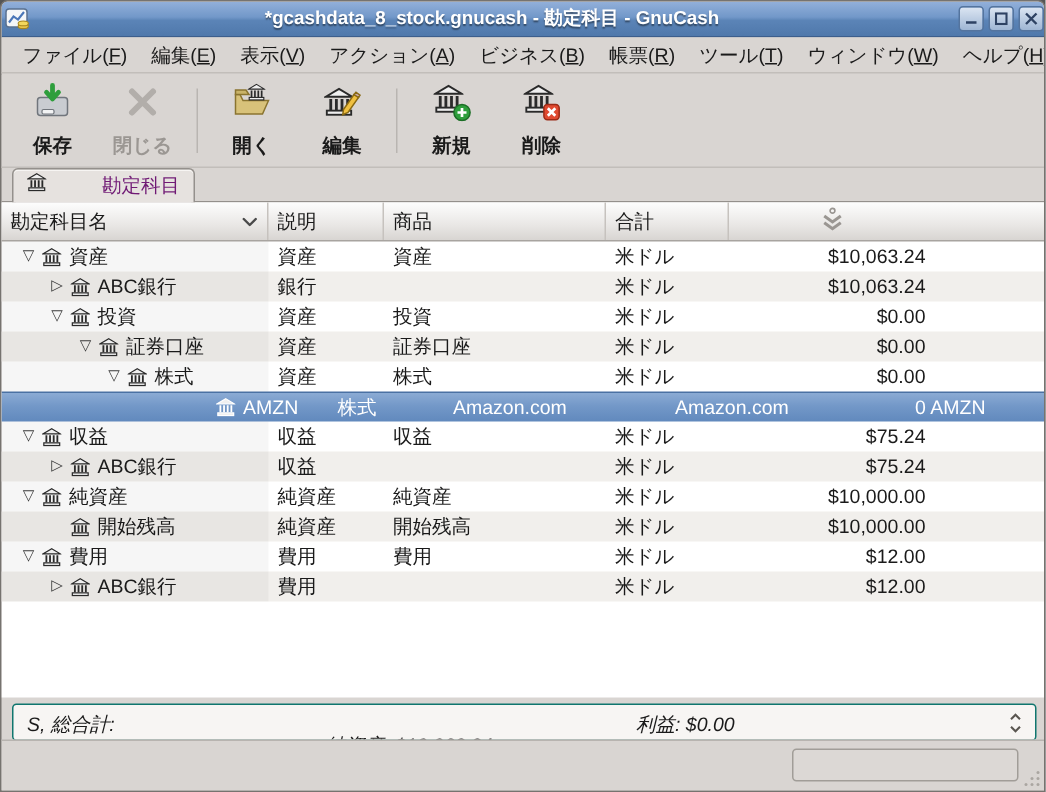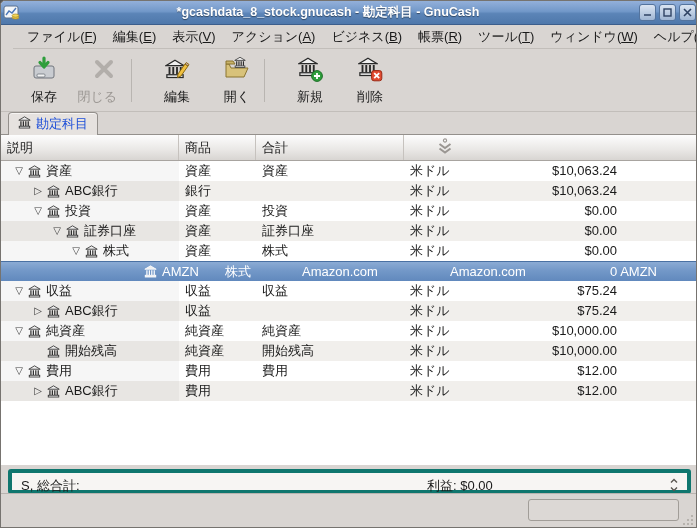--- a/index.html
+++ b/index.html
@@ -11,39 +11,39 @@
     background:linear-gradient(#93b0da,#7298c9 45%,#5b84b7 55%,#4f78ab);
     border-bottom:1px solid #3c5e8c;border-radius:4px 4px 0 0;
     display:flex;align-items:center;padding:0 0;box-sizing:border-box;}
   .titlebar .apptitle{flex:1;text-align:center;color:#fff;font-weight:bold;font-size:12.5px;
     text-shadow:0 1px 1px rgba(0,0,0,.45);white-space:nowrap;overflow:hidden;}
   .winicon{width:18px;height:18px;margin-left:2px;flex:0 0 auto;}
   .winbtns{display:flex;gap:3px;margin-left:4px;}
   .winbtn{width:17px;height:17px;border:1px solid #54749e;border-radius:3px;
     background:linear-gradient(#dbe5f2,#9fb6d4);display:flex;align-items:center;justify-content:center;box-sizing:border-box;}
   
-  .menubar{position:absolute;left:12px;top:24px;right:0;height:24px;background:#d9d5d2;
+  .menubar{position:absolute;left:0;top:24px;right:0;height:24px;background:#d9d5d2;
     border-bottom:1px solid #c2beba;display:flex;align-items:center;padding:0 6px;box-sizing:border-box;}
   .menu-item{font-size:13px;color:#1a1a1a;padding:3px 8px;white-space:nowrap;}
   
   .toolbar{position:absolute;left:0;top:49px;right:0;height:62px;background:#d9d5d2;
     border-bottom:1px solid #c2beba;display:flex;align-items:stretch;padding:3px 4px;box-sizing:border-box;}
-  .tbtn{display:flex;flex-direction:column;align-items:flex-end;justify-content:center;
-    min-width:44px;padding:2px 8px;border-radius:3px;gap:2px;}
+  .tbtn{display:flex;flex-direction:column;align-items:center;justify-content:center;
+    min-width:44px;padding:2px 8px;border-radius:3px;gap:2px;font-weight:bold;}
   .tbtn .tlabel{font-size:13px;color:#1a1a1a;white-space:nowrap;}
   .tbtn.disabled .tlabel{color:#9b9793;}
   .tsep{width:1px;background:#b9b5b1;margin:6px 6px;}
   
   .tabstrip{position:absolute;left:0;top:111px;right:0;height:23px;}
   .tabstrip::after{content:"";position:absolute;left:0;right:0;bottom:0;height:1px;background:#94908c;}
   .tab{position:absolute;left:7px;bottom:0;height:23px;background:#e6e2df;
     border:1px solid #94908c;border-bottom:none;border-radius:4px 4px 0 0;
     display:flex;align-items:center;gap:5px;padding:0 9px;z-index:2;box-sizing:border-box;
     box-shadow:inset 0 1px 0 #f7f5f3;}
-  .tab .tab-label{font-size:13px;color:#1d4ed8;white-space:nowrap;}
+  .tab .tab-label{font-size:13px;color:#701a75;white-space:nowrap;margin-left:32px;}
   
   .treeframe{position:absolute;left:0px;top:134px;width:697px;height:330px;background:#fff;
     border-top:none;box-sizing:border-box;}
   .gridrow{display:grid;grid-template-columns:178px 77px 148px 82px 137px 1fr;}
   .thead{height:26px;background:linear-gradient(#fdfdfd,#e9e7e5 60%,#d8d5d2);
     border-bottom:1px solid #a8a4a0;box-sizing:border-box;}
   .th{display:flex;align-items:center;font-size:13px;color:#1a1a1a;padding:0 6px;
     border-right:1px solid #c6c2be;box-sizing:border-box;white-space:nowrap;overflow:hidden;}
   .th:last-child{border-right:none;justify-content:center;}
   .th.num{justify-content:flex-start;}
@@ -56,22 +56,22 @@
   .row .cell.num{text-align:right;}
   .row.selected{background:linear-gradient(#8babd4,#7398c8 45%,#6189bd);color:#fff;
     border-top:1px solid #4a71a3;height:19px;line-height:19px;padding-left:40px;}
   .row.selected .cell.name{background:transparent;}
   .expander{width:16px;flex:0 0 16px;text-align:center;font-size:10px;color:#3a3a3a;line-height:20px;}
   .row.selected .expander{color:#fff;}
   .tree-icon{width:15px;flex:0 0 15px;display:flex;align-items:center;justify-content:center;}
   .tree-label{padding-left:4px;}
   
   .summarybar{position:absolute;left:7px;top:468px;width:683px;height:25px;
-    background:#f7f5f3;border:4px solid #0f766e;border-radius:3px;box-sizing:border-box;
-    font-size:13px;color:#1a1a1a;}
+    background:#f7f5f3;border:1px solid #0f766e;border-radius:3px;box-sizing:border-box;
+    font-size:13px;color:#1a1a1a;font-style:italic;}
   .summarybar .sb-prefix{position:absolute;left:9px;top:4px;}
   .summarybar .sb-net{position:absolute;left:208px;top:4px;margin-top:14px;}
   .summarybar .sb-profit{position:absolute;left:415px;top:4px;}
   .summarybar .sb-spin{position:absolute;right:8px;top:3px;}
   
   .statusbar{position:absolute;left:0;bottom:0;right:0;height:33px;background:#d9d5d2;
     border-top:1px solid #b8b4b0;}
   .progressbox{position:absolute;left:527px;top:5px;width:151px;height:22px;background:#dcd8d5;
     border:1px solid #a19d98;border-radius:3px;box-sizing:border-box;}
   .grip{position:absolute;right:2px;bottom:2px;width:13px;height:13px;}
@@ -133,57 +133,57 @@
       </div>
       <div class="tbtn disabled">
         <span><svg width="26" height="26" viewBox="0 0 26 26">
             <path d="M6 6 L20 20 M20 6 L6 20" stroke="#b2aeaa" stroke-width="4" stroke-linecap="round"></path>
           </svg></span>
         <span class="tlabel">閉じる</span>
       </div>
       <div class="tsep"></div>
       <div class="tbtn">
         <span><svg width="26" height="26" viewBox="0 0 26 26">
-            <g transform="translate(1,3) scale(1.25)">
-              <svg width="16" height="16" viewBox="0 0 16 16">
-                <polygon points="8,1 15,5.2 1,5.2" fill="#efefef" stroke="#2a2a2a" stroke-width="1"></polygon>
-                <rect x="1.5" y="12.6" width="13" height="2.2" fill="#efefef" stroke="#2a2a2a" stroke-width="1"></rect>
-                <g stroke="#2a2a2a" stroke-width="1.5">
-                  <line x1="3.6" y1="6.4" x2="3.6" y2="12.2"></line>
-                  <line x1="6.6" y1="6.4" x2="6.6" y2="12.2"></line>
-                  <line x1="9.6" y1="6.4" x2="9.6" y2="12.2"></line>
-                  <line x1="12.6" y1="6.4" x2="12.6" y2="12.2"></line>
-                </g>
-              </svg>
-            </g>
-            <path d="M14 18 L21 8 L24 10 L17 20 L13.5 21.5 Z" fill="#f0c040" stroke="#8a6a14"></path>
-            <path d="M21 8 L24 10 L25 8.5 L22.3 6.5 Z" fill="#caa" stroke="#8a6a14"></path>
-          </svg></span>
-        <span class="tlabel">編集</span>
-      </div>
-      <div class="tbtn">
-        <span><svg width="26" height="26" viewBox="0 0 26 26">
             <path d="M2 8 L2 21 L20 21 L24 12 L7 12 L5 8 Z" fill="#d8c27a" stroke="#8a7430"></path>
             <path d="M2 8 L2 5 L9 5 L11 8 Z" fill="#c9b369" stroke="#8a7430"></path>
             <g transform="translate(9,2)"></g>
             <g transform="translate(11,1) scale(0.8)"></g>
             <g transform="translate(10,0.5) scale(0.75)">
               <svg width="16" height="16" viewBox="0 0 16 16">
                 <polygon points="8,1 15,5.2 1,5.2" fill="#efefef" stroke="#2a2a2a" stroke-width="1"></polygon>
                 <rect x="1.5" y="12.6" width="13" height="2.2" fill="#efefef" stroke="#2a2a2a" stroke-width="1"></rect>
                 <g stroke="#2a2a2a" stroke-width="1.5">
                   <line x1="3.6" y1="6.4" x2="3.6" y2="12.2"></line>
                   <line x1="6.6" y1="6.4" x2="6.6" y2="12.2"></line>
                   <line x1="9.6" y1="6.4" x2="9.6" y2="12.2"></line>
                   <line x1="12.6" y1="6.4" x2="12.6" y2="12.2"></line>
                 </g>
               </svg>
             </g>
           </svg></span>
         <span class="tlabel">開く</span>
+      </div>
+      <div class="tbtn">
+        <span><svg width="26" height="26" viewBox="0 0 26 26">
+            <g transform="translate(1,3) scale(1.25)">
+              <svg width="16" height="16" viewBox="0 0 16 16">
+                <polygon points="8,1 15,5.2 1,5.2" fill="#efefef" stroke="#2a2a2a" stroke-width="1"></polygon>
+                <rect x="1.5" y="12.6" width="13" height="2.2" fill="#efefef" stroke="#2a2a2a" stroke-width="1"></rect>
+                <g stroke="#2a2a2a" stroke-width="1.5">
+                  <line x1="3.6" y1="6.4" x2="3.6" y2="12.2"></line>
+                  <line x1="6.6" y1="6.4" x2="6.6" y2="12.2"></line>
+                  <line x1="9.6" y1="6.4" x2="9.6" y2="12.2"></line>
+                  <line x1="12.6" y1="6.4" x2="12.6" y2="12.2"></line>
+                </g>
+              </svg>
+            </g>
+            <path d="M14 18 L21 8 L24 10 L17 20 L13.5 21.5 Z" fill="#f0c040" stroke="#8a6a14"></path>
+            <path d="M21 8 L24 10 L25 8.5 L22.3 6.5 Z" fill="#caa" stroke="#8a6a14"></path>
+          </svg></span>
+        <span class="tlabel">編集</span>
       </div>
       <div class="tsep"></div>
       <div class="tbtn">
         <span><svg width="26" height="26" viewBox="0 0 26 26">
             <g transform="translate(1,1) scale(1.25)">
               <svg width="16" height="16" viewBox="0 0 16 16">
                 <polygon points="8,1 15,5.2 1,5.2" fill="#efefef" stroke="#2a2a2a" stroke-width="1"></polygon>
                 <rect x="1.5" y="12.6" width="13" height="2.2" fill="#efefef" stroke="#2a2a2a" stroke-width="1"></rect>
                 <g stroke="#2a2a2a" stroke-width="1.5">
                   <line x1="3.6" y1="6.4" x2="3.6" y2="12.2"></line>
@@ -234,20 +234,28 @@
               <line x1="9.6" y1="6.4" x2="9.6" y2="12.2"></line>
               <line x1="12.6" y1="6.4" x2="12.6" y2="12.2"></line>
             </g>
           </svg></span>
       <span class="tab-label">勘定科目</span>
     </div>
   </div>
 
   <div class="treeframe">
     <div class="gridrow thead">
+      <div class="th">
+        <span>勘定科目名</span>
+        <span class="sortind">
+          <svg width="11" height="8" viewBox="0 0 11 8">
+              <path d="M1.5 2 L5.5 6 L9.5 2" fill="none" stroke="#4a4a4a" stroke-width="1.6" stroke-linecap="round" stroke-linejoin="round"></path>
+            </svg>
+        </span>
+      </div>
       <div class="th">
           <span>説明</span>
         </div>
       <div class="th">
           <span>商品</span>
         </div>
       <div class="th num">
           <span>合計</span>
         </div>
       <div class="th">

